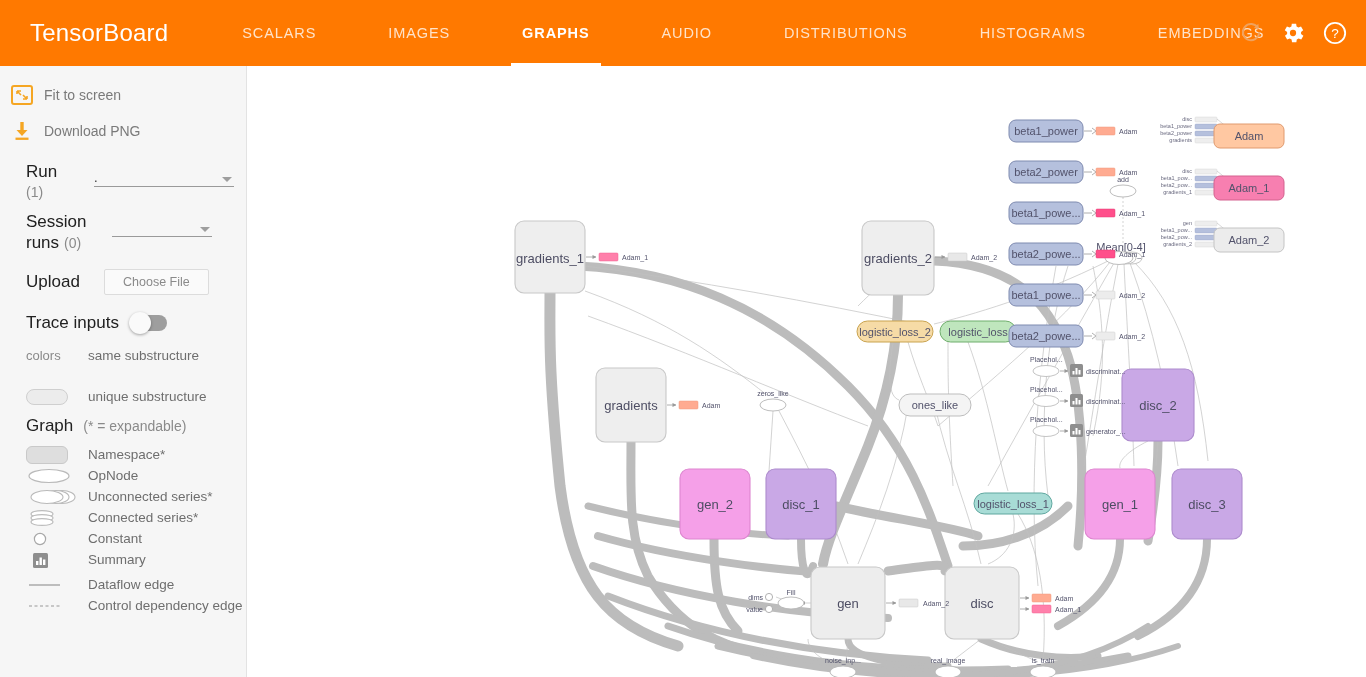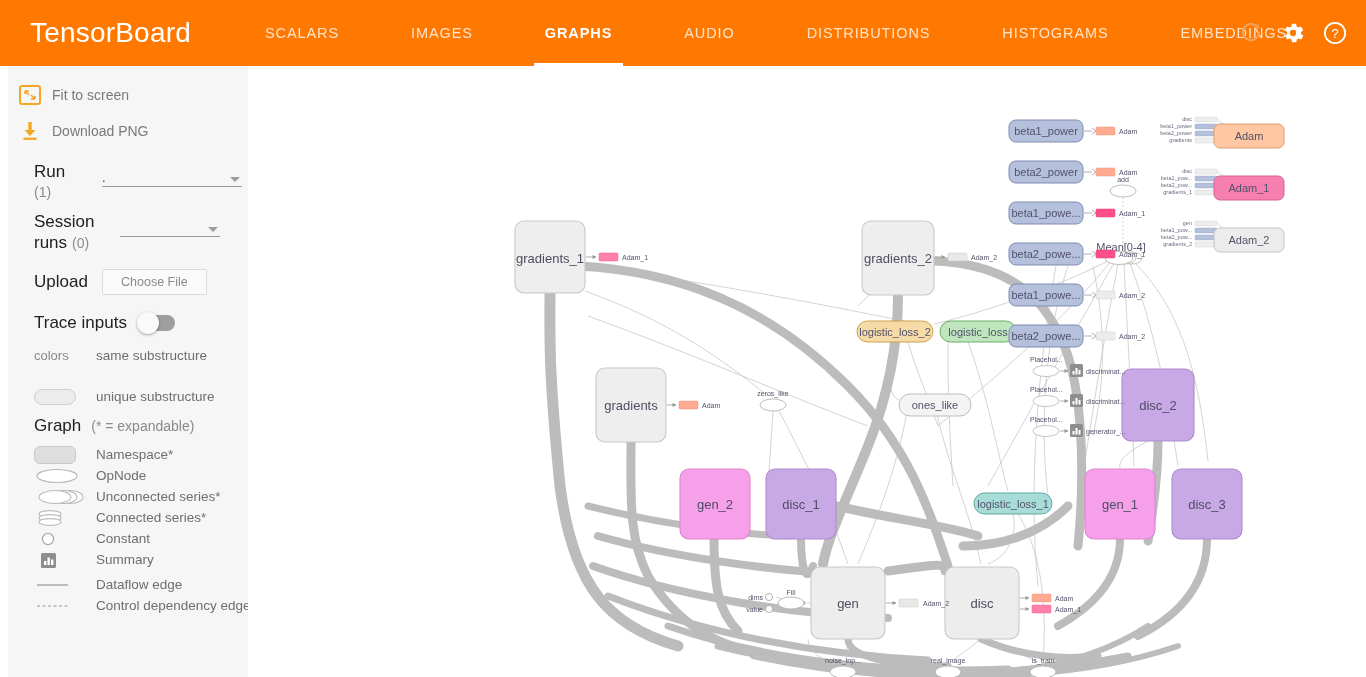--- a/index.html
+++ b/index.html
@@ -13,21 +13,21 @@
 
   
   #header {
     height: 66px; width: 1366px;
     background: #ff7900;
     display: flex; align-items: center;
     position: relative;
   }
   #brand {
     color: #ffffff;
-    font-size: 28px;
+    font-size: 24px;
     margin-left: 30px;
     letter-spacing: 0.2px;
     white-space: nowrap;
   }
   #tabs {
     display: flex; align-items: flex-start;
     height: 66px;
     margin-left: 53px;
     gap: 30px;
   }
@@ -49,21 +49,21 @@
     height: 3px; background: #ffffff;
   }
   #header-actions {
     position: absolute; right: 18px; top: 0;
     height: 66px; display: flex; align-items: center; gap: 16px;
   }
   .hicon { width: 26px; height: 26px; cursor: pointer; display:block; }
 
   
   #sidebar {
-    position: absolute; left: 8px; top: 66px;
+    position: absolute; left: 0; top: 66px;
     width: 247px; height: 611px;
     background: #f6f6f6;
     border-right: 1px solid #e3e3e3;
     font-size: 13.5px;
     color: #555;
     overflow: hidden;
   }
   .sb-action {
     display: flex; align-items: center;
     height: 30px; margin-top: 6px;
@@ -225,21 +225,21 @@
       </div>
     </div>
     <div class="dd" style="width:100px; margin-left:8px; margin-top:4px;">
       <span class="val"></span>
       <span class="caret"></span>
     </div>
   </div>
 
   <div class="sb-row" style="margin-top:16px; align-items:center;">
     <div class="sb-label" style="width:62px;">Upload</div>
-    <div class="choose-file" style="margin-left:6px;">Choose File</div>
+    <div class="choose-file" style="margin-left:16px;">Choose File</div>
   </div>
 
   <div class="sb-row" style="margin-top:18px; align-items:center;">
     <div class="sb-label">Trace inputs</div>
     <div class="toggle" style="margin-left:12px;">
       <div class="knob"></div>
     </div>
   </div>
 
 

